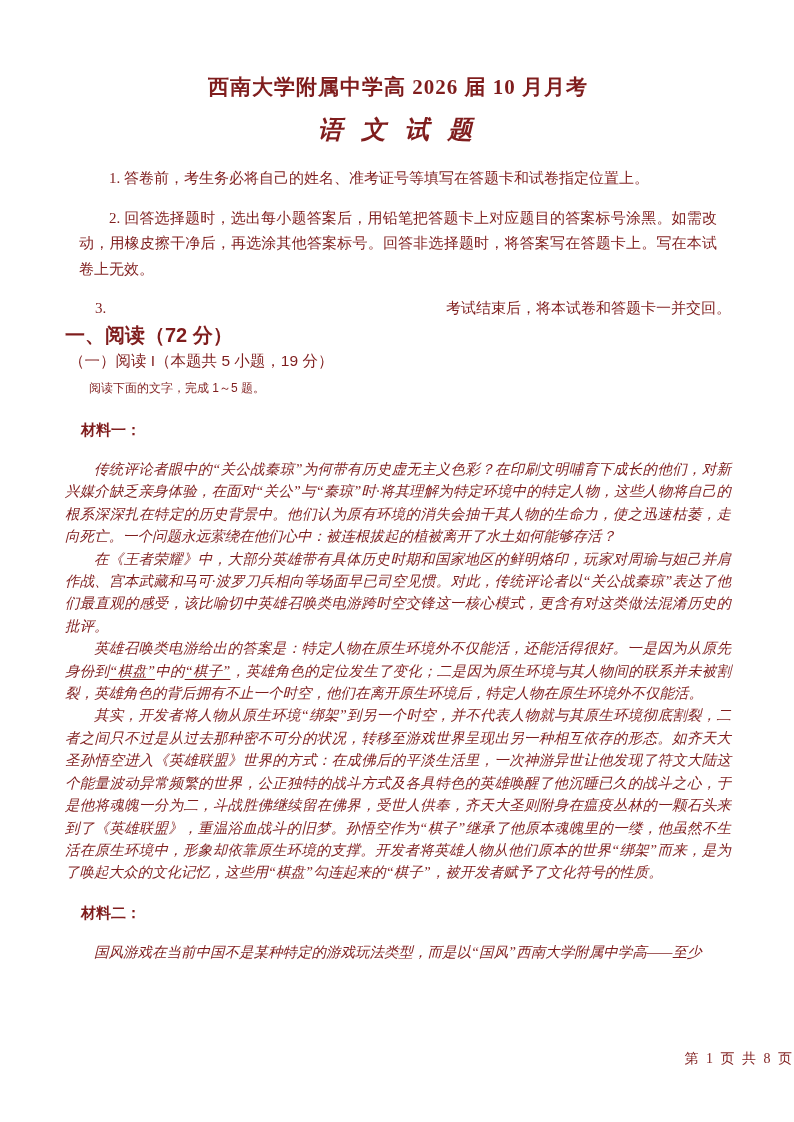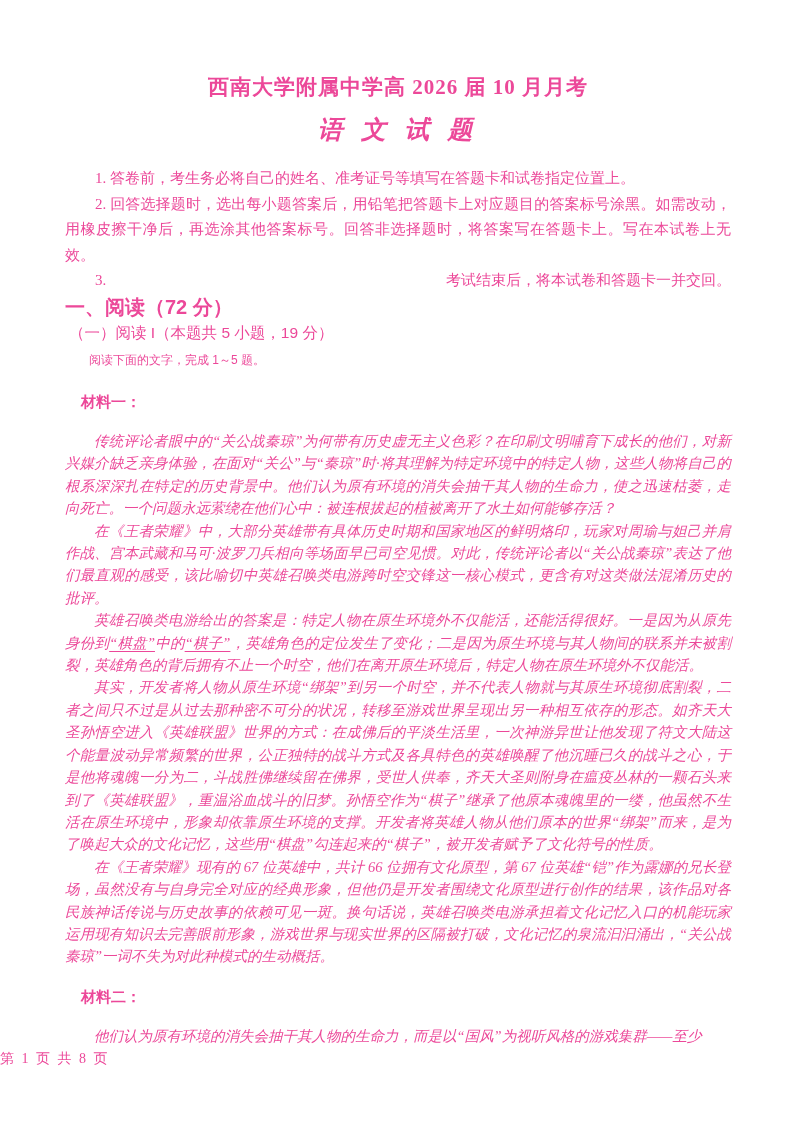--- a/index.html
+++ b/index.html
@@ -2,21 +2,21 @@
 <html><head>
 <meta charset="utf-8">
 <style>
   html, body { margin: 0; padding: 0; background: #e8e8e8; }
   .page {
     position: relative;
     width: 794px;
     height: 1122px;
     margin: 0 auto;
     background: #ffffff;
-    color: #ec4899;
+    color: #7f1d1d;
     box-sizing: border-box;
     padding: 72px 63px 0 65px;
     overflow: hidden;
     font-family: "Liberation Serif", serif;
   }
   .song { font-family: "Liberation Serif", serif; }
   .hei  { font-family: "Liberation Sans", sans-serif; }
   .kai  { font-family: "Liberation Serif", serif; font-style: italic; }
 
   .doc-title {
@@ -36,21 +36,21 @@
     letter-spacing: 6px;
     font-style: italic;
   }
   .notice-heading {
     font-size: 15.5px;
     font-weight: 700;
     line-height: 25px;
     margin: 0;
   }
   .notice-item {
-    margin: 0;
+    margin: 14px;
     font-size: 15px;
     line-height: 25.5px;
     text-indent: 2em;
     text-align: justify;
   }
   .notice-item-3 {
     margin: 0;
     font-size: 15px;
     line-height: 25.5px;
     display: flex;
@@ -94,21 +94,21 @@
   .ul-seg {
     text-decoration: underline;
     text-underline-offset: 3px;
     text-decoration-thickness: 1px;
   }
   .page-footer {
     position: absolute;
     left: 0;
     right: 0;
     top: 1050px;
-    text-align: left;
+    text-align: right;
     font-size: 14px;
     letter-spacing: 2px;
     font-style: normal;
   }
 </style>
 </head>
 <body>
 
 <div class="page">
 
@@ -124,20 +124,19 @@
 
   <p class="sec-heading hei">一、阅读（72 分）</p>
   <p class="sec-subheading hei">（一）阅读 I（本题共 5 小题，19 分）</p>
   <p class="sec-instruction hei">阅读下面的文字，完成 1～5 题。</p>
 
   <p class="material-label hei">材料一：</p>
   <p class="body-para kai">传统评论者眼中的“关公战秦琼”为何带有历史虚无主义色彩？在印刷文明哺育下成长的他们，对新兴媒介缺乏亲身体验，在面对“关公”与“秦琼”时·将其理解为特定环境中的特定人物，这些人物将自己的根系深深扎在特定的历史背景中。他们认为原有环境的消失会抽干其人物的生命力，使之迅速枯萎，走向死亡。一个问题永远萦绕在他们心中：被连根拔起的植被离开了水土如何能够存活？</p>
   <p class="body-para kai">在《王者荣耀》中，大部分英雄带有具体历史时期和国家地区的鲜明烙印，玩家对周瑜与妲己并肩作战、宫本武藏和马可·波罗刀兵相向等场面早已司空见惯。对此，传统评论者以“关公战秦琼”表达了他们最直观的感受，该比喻切中英雄召唤类电游跨时空交锋这一核心模式，更含有对这类做法混淆历史的批评。</p>
   <p class="body-para kai"><span>英雄召唤类电游给出的答案是：特定人物在原生环境外不仅能活，还能活得很好。一是因为从原先身份到</span><span class="ul-seg">“棋盘”</span><span>中的</span><span class="ul-seg">“棋子”</span><span>，英雄角色的定位发生了变化；二是因为原生环境与其人物间的联系并未被割裂，英雄角色的背后拥有不止一个时空，他们在离开原生环境后，特定人物在原生环境外不仅能活。</span></p>
   <p class="body-para kai">其实，开发者将人物从原生环境“绑架”到另一个时空，并不代表人物就与其原生环境彻底割裂，二者之间只不过是从过去那种密不可分的状况，转移至游戏世界呈现出另一种相互依存的形态。如齐天大圣孙悟空进入《英雄联盟》世界的方式：在成佛后的平淡生活里，一次神游异世让他发现了符文大陆这个能量波动异常频繁的世界，公正独特的战斗方式及各具特色的英雄唤醒了他沉睡已久的战斗之心，于是他将魂魄一分为二，斗战胜佛继续留在佛界，受世人供奉，齐天大圣则附身在瘟疫丛林的一颗石头来到了《英雄联盟》，重温浴血战斗的旧梦。孙悟空作为“棋子”继承了他原本魂魄里的一缕，他虽然不生活在原生环境中，形象却依靠原生环境的支撑。开发者将英雄人物从他们原本的世界“绑架”而来，是为了唤起大众的文化记忆，这些用“棋盘”勾连起来的“棋子”，被开发者赋予了文化符号的性质。</p>
-  <p class="body-para kai">在《王者荣耀》现有的 67 位英雄中，共计 66 位拥有文化原型，第 67 位英雄“铠”作为露娜的兄长登场，虽然没有与自身完全对应的经典形象，但他仍是开发者围绕文化原型进行创作的结果，该作品对各民族神话传说与历史故事的依赖可见一斑。换句话说，英雄召唤类电游承担着文化记忆入口的机能玩家运用现有知识去完善眼前形象，游戏世界与现实世界的区隔被打破，文化记忆的泉流汩汩涌出，“关公战秦琼”一词不失为对此种模式的生动概括。</p>
 
   <p class="material-label hei">材料二：</p>
-  <p class="body-para kai">他们认为原有环境的消失会抽干其人物的生命力，而是以“国风”为视听风格的游戏集群——至少</p>
+  <p class="body-para kai">国风游戏在当前中国不是某种特定的游戏玩法类型，而是以“国风”西南大学附属中学高——至少</p>
 
   <div class="page-footer song">第 1 页 共 8 页</div>
 
 </div>
 
 </body></html>

